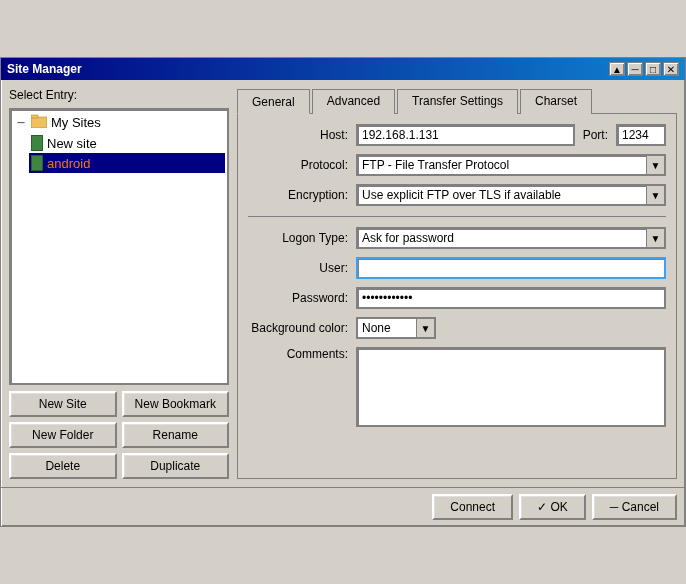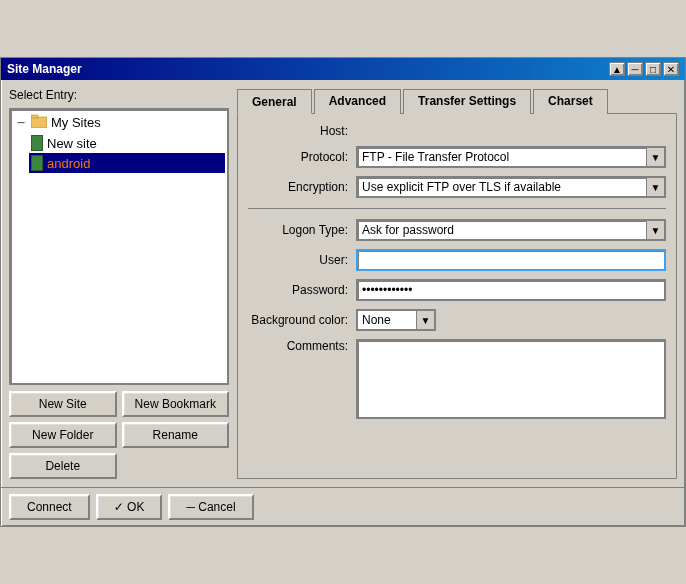--- a/index.html
+++ b/index.html
@@ -124,21 +124,20 @@
     }
     .right-panel {
       flex: 1;
       display: flex;
       flex-direction: column;
     }
     .tabs {
       display: flex;
       gap: 2px;
       margin-bottom: 0;
-      font-weight: bold;
     }
     .tab {
       padding: 4px 14px;
       background: #d4d0c8;
       border: 1px solid #808080;
       border-bottom: none;
       cursor: pointer;
       font-size: 12px;
       position: relative;
       bottom: -1px;
@@ -264,20 +263,21 @@
       box-shadow: inset 1px 1px #808080;
       background: white;
       padding: 4px;
       font-size: 12px;
       resize: none;
       min-height: 70px;
     }
     .bottom-bar {
       padding: 6px 8px;
       display: flex;
+      justify-content: flex-end;
       gap: 6px;
       border-top: 1px solid #808080;
     }
     .bottom-btn {
       padding: 4px 16px;
       background: #d4d0c8;
       border: 2px solid;
       border-color: #ffffff #808080 #808080 #ffffff;
       box-shadow: inset 1px 1px #dfdfdf;
       cursor: pointer;
@@ -339,20 +339,21 @@
             <span>android</span>
           </div>
         </div>
       </div>
       <div class="left-buttons">
         <button class="btn">New Site</button>
         <button class="btn">New Bookmark</button>
         <button class="btn">New Folder</button>
         <button class="btn">Rename</button>
         <button class="btn">Delete</button>
+        <button class="btn">Duplicate</button>
       </div>
     </div>
 
     <div class="right-panel">
 
       <div class="tabs">
         <div class="tab active">
           <span>General</span>
         </div>
         <div class="tab">
@@ -363,20 +364,25 @@
         </div>
         <div class="tab">
           <span>Charset</span>
         </div>
       </div>
 
       <div class="tab-content">
 
         <div class="form-row">
           <span class="form-label">Host:</span>
+          <div class="host-port-row">
+            <input type="text" class="form-input-host" style="flex: 1 1 0%;" value="192.168.1.131">
+            <span class="port-label">Port:</span>
+            <input type="text" class="port-input" value="1234" style="">
+          </div>
         </div>
 
         <div class="form-row">
           <span class="form-label">Protocol:</span>
           <div class="select-wrapper">
             <select>
               <option>FTP - File Transfer Protocol</option>
               <option>SFTP - SSH File Transfer Protocol</option>
             </select>
             <span class="select-arrow">▼</span>

